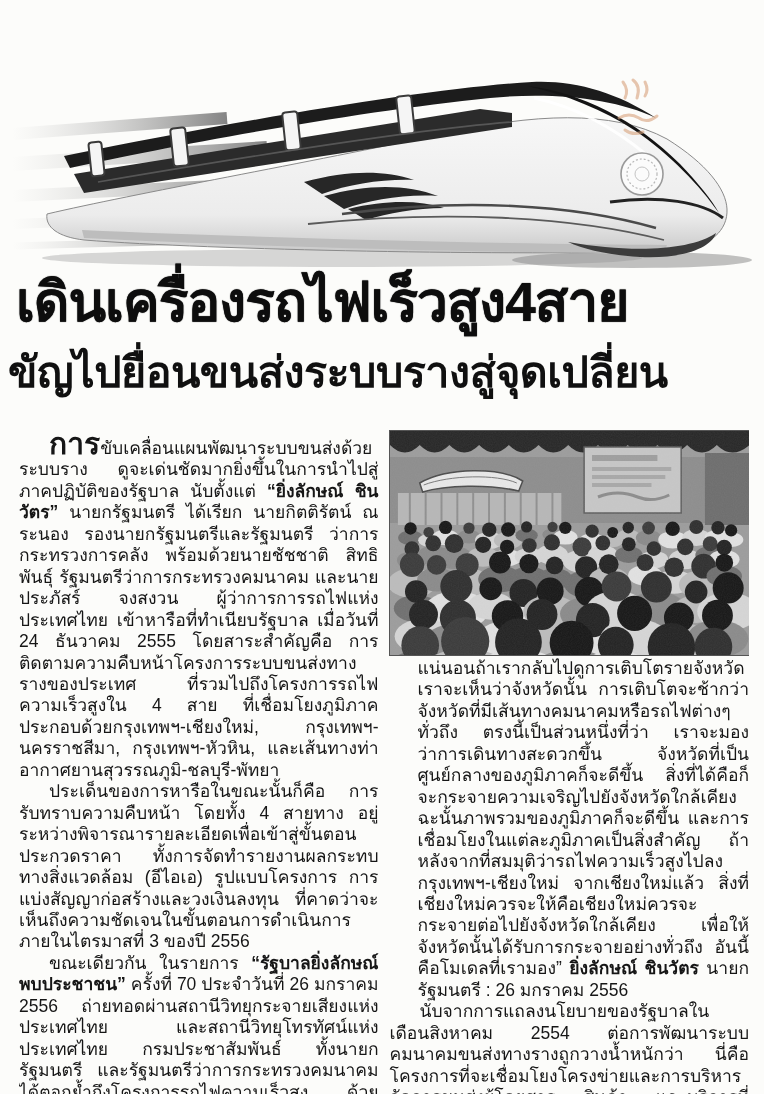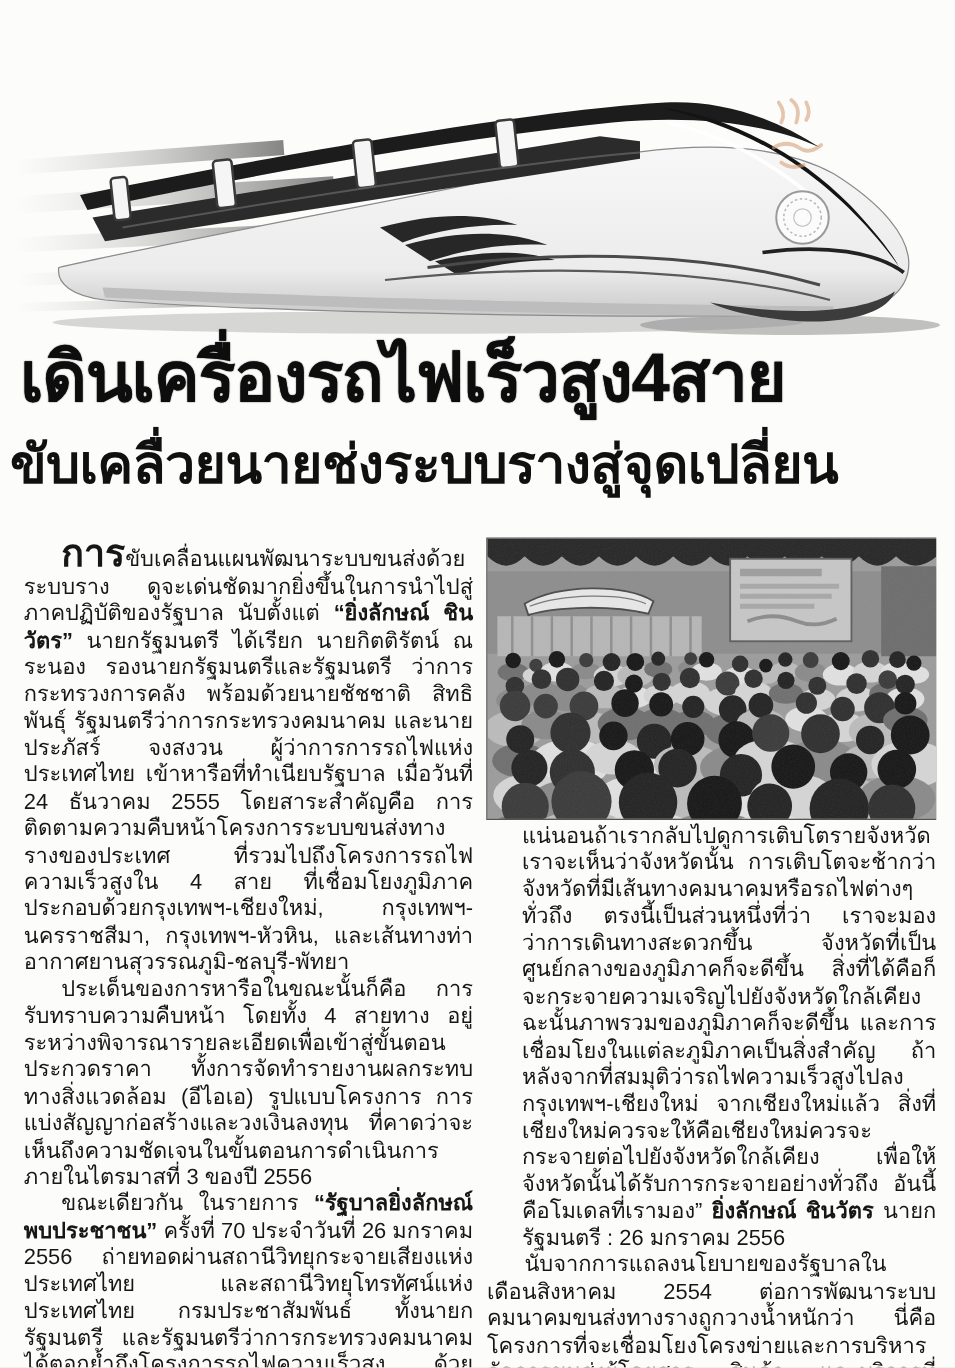--- a/index.html
+++ b/index.html
@@ -122,21 +122,21 @@
   </svg>
 
   <svg class="handwriting" viewBox="0 0 110 80" aria-hidden="true">
     <g stroke="#d8a27c" stroke-width="3" fill="none" stroke-linecap="round">
       <path d="M38,12 q6,8 2,16 M48,10 q8,6 4,18 M60,12 q4,8 0,14"></path>
       <path d="M34,48 q10,-6 20,0 q8,6 18,-2 M40,60 q8,6 18,2"></path>
     </g>
   </svg>
 
   <div class="headline">เดินเครื่องรถไฟเร็วสูง4สาย</div>
-  <div class="subheadline">ขับเคลื่วยนายช่งระบบรางสู่จุดเปลี่ยน</div>
+  <div class="subheadline">ขัญไปยื่อนขนส่งระบบรางสู่จุดเปลี่ยน</div>
 
   <div class="article">
     <div class="col">
         <p><span class="lead-word">การ</span><span>ขับเคลื่อนแผนพัฒนาระบบขนส่งด้วยระบบราง ดูจะเด่นชัดมากยิ่งขึ้นในการนำไปสู่ภาคปฏิบัติของรัฐบาล นับตั้งแต่ </span><span class="b">“ยิ่งลักษณ์ ชินวัตร”</span><span> นายกรัฐมนตรี ได้เรียก นายกิตติรัตน์ ณ ระนอง รองนายกรัฐมนตรีและรัฐมนตรี ว่าการกระทรวงการคลัง พร้อมด้วยนายชัชชาติ สิทธิพันธุ์ รัฐมนตรีว่าการกระทรวงคมนาคม และนายประภัสร์ จงสงวน ผู้ว่าการการรถไฟแห่งประเทศไทย เข้าหารือที่ทำเนียบรัฐบาล เมื่อวันที่ 24 ธันวาคม 2555 โดยสาระสำคัญคือ การติดตามความคืบหน้าโครงการระบบขนส่งทางรางของประเทศ ที่รวมไปถึงโครงการรถไฟความเร็วสูงใน 4 สาย ที่เชื่อมโยงภูมิภาค ประกอบด้วยกรุงเทพฯ-เชียงใหม่, กรุงเทพฯ-นครราชสีมา, กรุงเทพฯ-หัวหิน, และเส้นทางท่าอากาศยานสุวรรณภูมิ-ชลบุรี-พัทยา</span></p>
         <p><span>ประเด็นของการหารือในขณะนั้นก็คือ การรับทราบความคืบหน้า โดยทั้ง 4 สายทาง อยู่ระหว่างพิจารณารายละเอียดเพื่อเข้าสู่ขั้นตอนประกวดราคา ทั้งการจัดทำรายงานผลกระทบทางสิ่งแวดล้อม (อีไอเอ) รูปแบบโครงการ การแบ่งสัญญาก่อสร้างและวงเงินลงทุน ที่คาดว่าจะเห็นถึงความชัดเจนในขั้นตอนการดำเนินการภายในไตรมาสที่ 3 ของปี 2556</span></p>
         <p><span>ขณะเดียวกัน ในรายการ </span><span class="b">“รัฐบาลยิ่งลักษณ์พบประชาชน”</span><span> ครั้งที่ 70 ประจำวันที่ 26 มกราคม 2556 ถ่ายทอดผ่านสถานีวิทยุกระจายเสียงแห่งประเทศไทย และสถานีวิทยุโทรทัศน์แห่งประเทศไทย กรมประชาสัมพันธ์ ทั้งนายกรัฐมนตรี และรัฐมนตรีว่าการกระทรวงคมนาคม ได้ตอกย้ำถึงโครงการรถไฟความเร็วสูง ด้วยยุทธศาสตร์ที่ต้องการ ลดต้นทุนการขนส่ง ความสะดวกรวดเร็วในการเดินทาง กระจายความเจริญจากกรุงเทพฯ ออกไปสู่เมืองที่เป็นศูนย์กลางของภูมิภาค</span></p>
       </div>
     <div class="col">
 
       <svg class="photo" viewBox="0 0 363 224" preserveAspectRatio="none" aria-label="audience-at-high-speed-rail-seminar-with-train-model-and-projection-screen">

